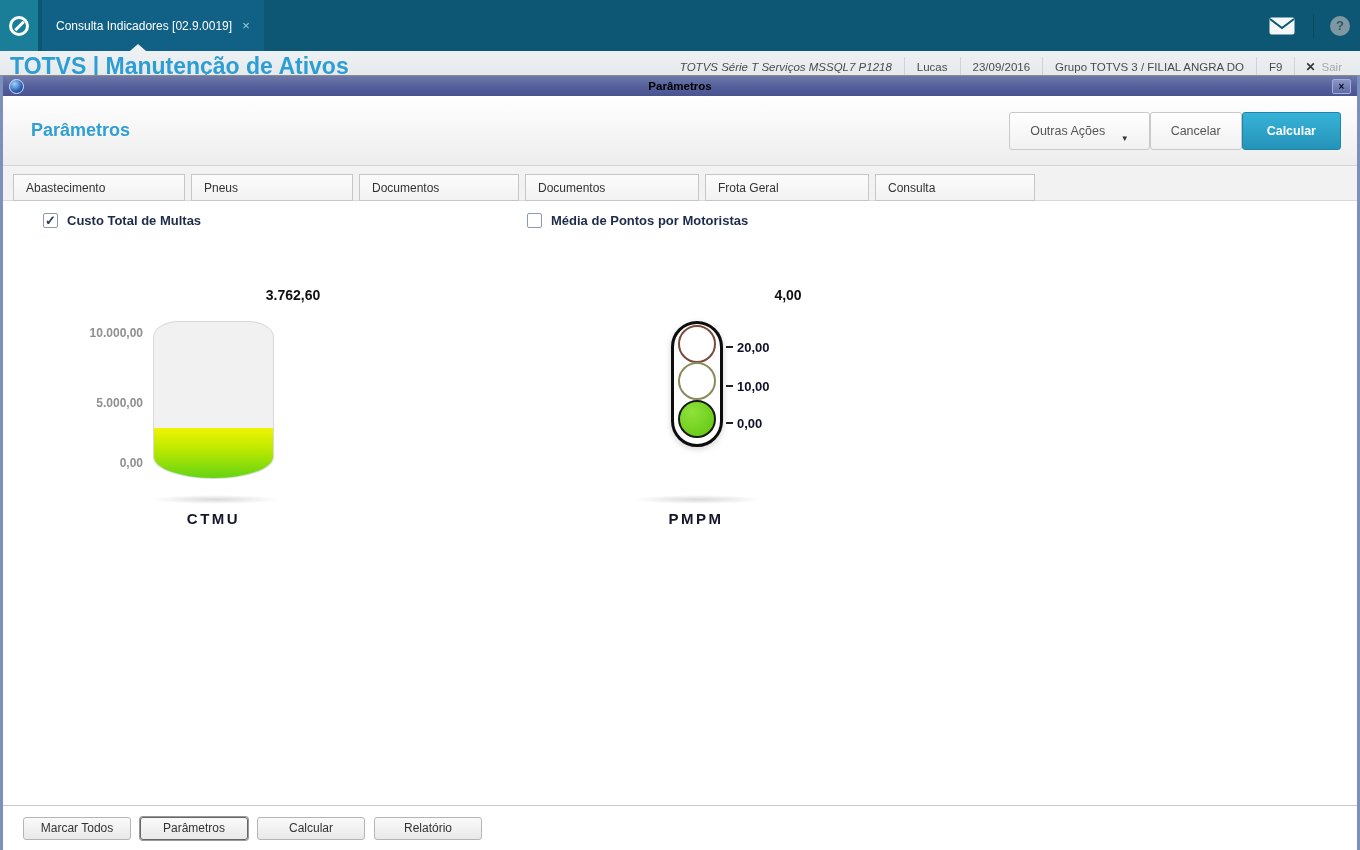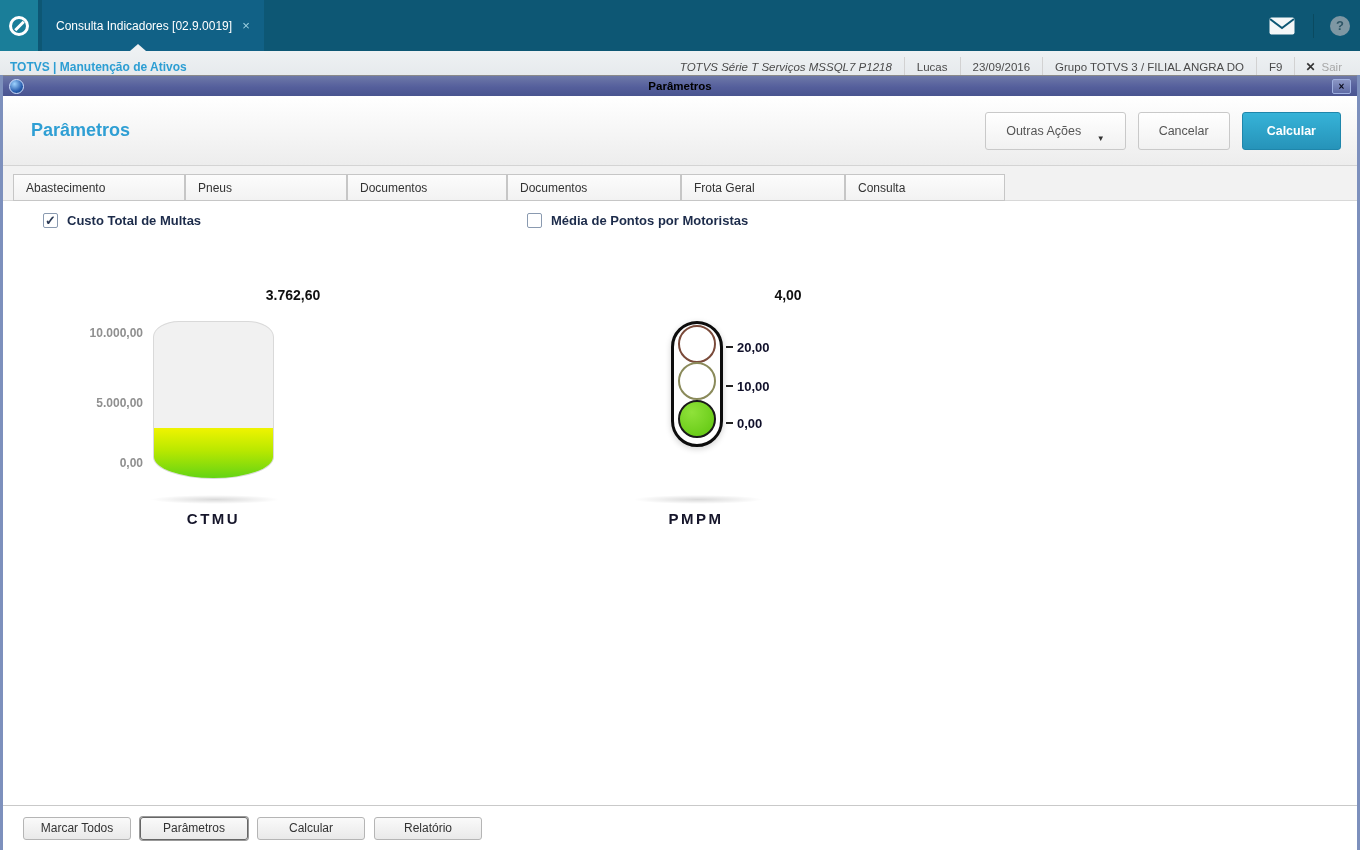--- a/index.html
+++ b/index.html
@@ -16,21 +16,21 @@
                border-left:8px solid transparent; border-right:8px solid transparent; border-bottom:7px solid #eef1f3; }
   .topbar-right { margin-left:auto; display:flex; align-items:center; padding-right:10px; }
   .envelope { width:26px; height:18px; margin-right:18px; cursor:pointer; }
   .tb-divider { width:1px; height:24px; background:#0a4a60; margin-right:16px; }
   .help { width:20px; height:20px; border-radius:50%; background:#7e97a3; color:#2e5666; font-size:13px; font-weight:bold;
           display:flex; align-items:center; justify-content:center; cursor:pointer; }
 
   
   .appbar { height:32px; background:linear-gradient(#eef1f3,#e4e8eb); border-bottom:1px solid #d0d5d9;
             display:flex; align-items:center; padding:0 8px 0 10px; }
-  .app-title { font-size:12px; font-weight:600; color:#2d9ed3; }
+  .app-title { font-size:23px; font-weight:600; color:#2d9ed3; }
   .app-info { margin-left:auto; display:flex; align-items:center; height:100%; font-size:11.5px; color:#4a4a4a; }
   .info-item { padding:0 12px; border-left:1px solid #d2d2d2; display:flex; align-items:center; height:20px; }
   .info-item:first-child { border-left:none;font-style:italic; }
   .exit { padding:0 10px; border-left:1px solid #d2d2d2; height:20px; display:flex; align-items:center; cursor:pointer; }
   .exit-x { color:#333; font-weight:bold; margin-right:6px; font-size:12px; }
   .exit-label { color:#a7a7a7; }
 
   
   .dialog { position:absolute; left:0; top:75px; width:1360px; height:775px;
             border-left:3px solid #7d90bd; border-right:3px solid #7d90bd;
@@ -42,27 +42,27 @@
               background:radial-gradient(circle at 35% 30%, #9fd4ff, #2a5fb0 60%, #123c7a);
               border:1px solid #cfe0ff; }
   .titlebar-text { position:absolute; left:0; right:0; text-align:center; font-size:11.5px; font-weight:bold; color:#000; }
   .win-close { margin-left:auto; width:19px; height:15px; background:linear-gradient(#8b96c4,#5f6ba5);
                border:1px solid #9fb0e0; border-radius:2px; color:#0a0a1a; font-size:10px; font-weight:bold;
                display:flex; align-items:center; justify-content:center; cursor:pointer; z-index:2; }
 
   .heading-row { flex:0 0 70px; background:linear-gradient(#ffffff,#ededed); border-bottom:1px solid #d4d4d4;
                  display:flex; align-items:center; }
   .heading-row h1 { margin-left:28px; font-size:18px; font-weight:600; color:#2f9fd4; }
-  .action-buttons { margin-left:auto; margin-right:16px; display:flex; gap:12px; align-items:center; }
+  .action-buttons { margin-left:auto; margin-right:16px; display:flex; align-items:center; }
   .btn { height:38px; border-radius:3px; font-size:12.5px; cursor:pointer; padding:0 20px; }
   .btn-default { background:linear-gradient(#ffffff,#f1f1f1); border:1px solid #c9c9c9; color:#555; }
   .btn-primary { background:linear-gradient(#36b3d8,#2693b9); border:1px solid #1f86ab; color:#fff; font-weight:bold; padding:0 24px; }
   .caret { font-size:8px; color:#333; margin-left:12px; position:relative; top:6px; display:inline-block; }
 
-  .tabstrip { flex:0 0 35px; background:#f2f2f2; display:flex; align-items:flex-end; 
+  .tabstrip { flex:0 0 35px; background:#f2f2f2; display:flex; align-items:flex-end; gap:6px;
               padding-left:10px; border-bottom:1px solid #d8d8d8; }
   .tab { height:27px; background:linear-gradient(#fcfcfc,#f2f2f2); border:1px solid #c6c6c6;
          display:flex; align-items:center; padding:0 12px; font-size:12px; color:#333;
          margin-bottom:-1px; cursor:pointer; white-space:nowrap; }
   .tab.active { height:34px; background:#fff; border-color:#8f8f8f; border-bottom:1px solid #fff; z-index:2; }
 
   .content { position:relative; flex:1 1 auto; background:#fff; }
 
   
   .cbx-group { position:absolute; display:flex; align-items:center; cursor:pointer; }

